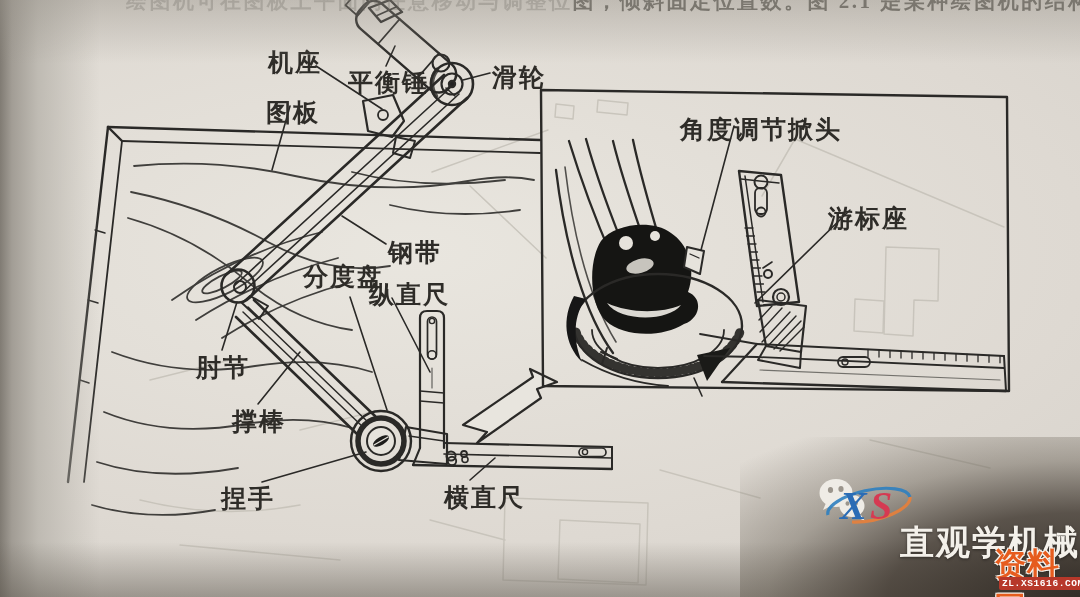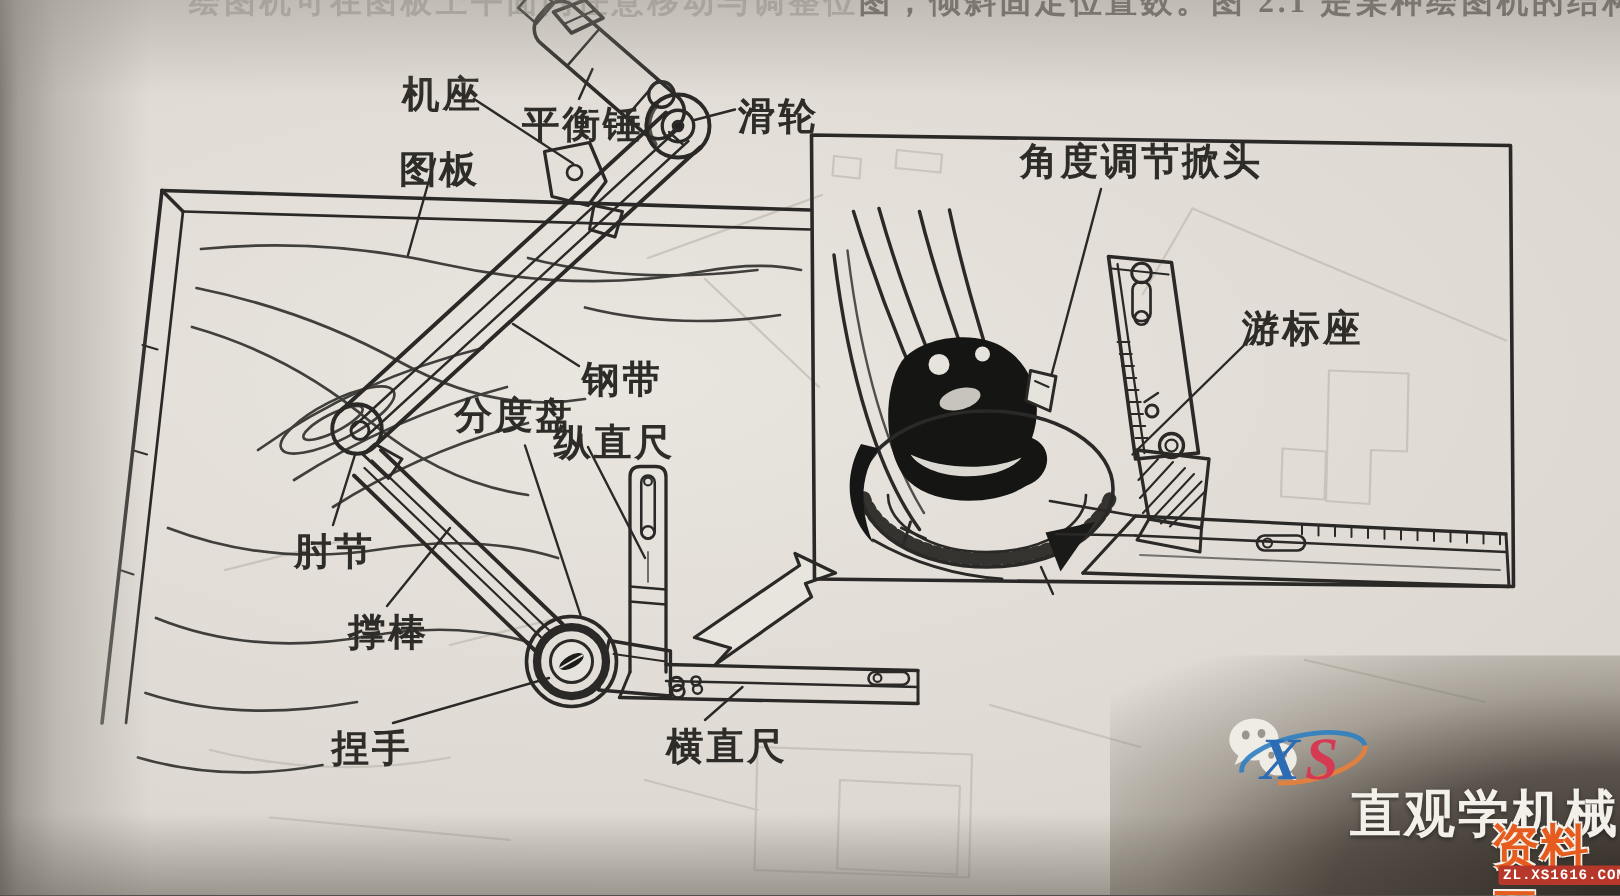--- a/index.html
+++ b/index.html
@@ -267,21 +267,21 @@
   <div class="lbl" style="left:266px;top:96px">图板</div>
   <div class="lbl" style="left:348px;top:66px">平衡锤</div>
   <div class="lbl" style="left:492px;top:61px">滑轮</div>
   <div class="lbl" style="left:388px;top:236px">钢带</div>
   <div class="lbl" style="left:303px;top:260px">分度盘</div>
   <div class="lbl" style="left:369px;top:278px">纵直尺</div>
   <div class="lbl" style="left:196px;top:351px">肘节</div>
   <div class="lbl" style="left:232px;top:405px">撑棒</div>
   <div class="lbl" style="left:221px;top:482px">捏手</div>
   <div class="lbl" style="left:444px;top:481px">横直尺</div>
-  <div class="lbl" style="left:680px;top:91px">角度调节掀头</div>
+  <div class="lbl" style="left:680px;top:113px">角度调节掀头</div>
   <div class="lbl" style="left:828px;top:202px">游标座</div>
 
   <div class="edge-left"></div>
   <div class="edge-top"></div>
   <div class="edge-bottom"></div>
   <div class="corner-dark"></div>
 
   <div class="watermark">
     <svg class="wm-wechat" width="52" height="46" viewBox="0 0 52 46">
       <ellipse cx="18" cy="16" rx="16.5" ry="14" fill="#efece6"></ellipse>

